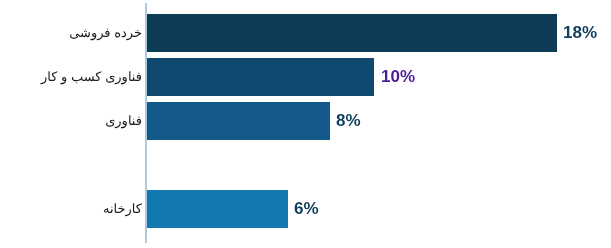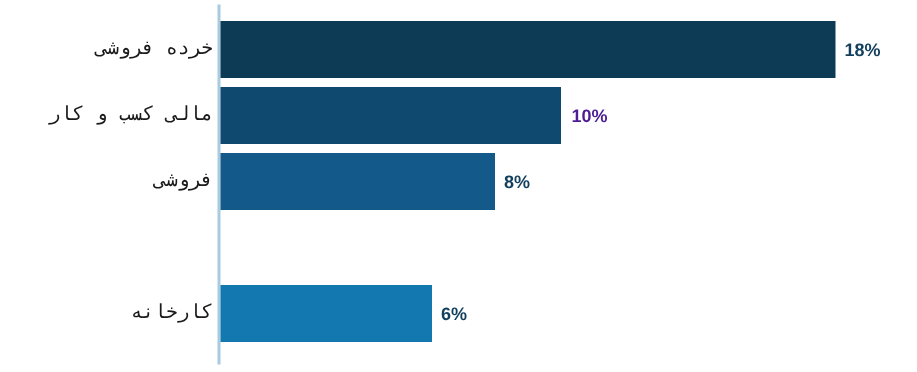--- a/index.html
+++ b/index.html
@@ -57,21 +57,21 @@
   .cat-label {
     position: absolute;
     right: 469px;          
     top: 0;
     height: 44px;
     line-height: 44px;
     text-align: right;
     direction: rtl;
     unicode-bidi: bidi-override;
     white-space: nowrap;
-    font-family: Liberation Mono, monospace;
+    font-family: Liberation Sans, sans-serif;
     font-size: 13px;
     color: #1a1a1a;
     letter-spacing: 0.2px;
   }
 
   
   .bar {
     position: absolute;
     left: 147px;
     top: 3px;
@@ -79,21 +79,21 @@
     display: block;
   }
 
   
   .value-label {
     position: absolute;
     top: 0;
     height: 44px;
     line-height: 44px;
     font-family: "Liberation Sans", "DejaVu Sans", sans-serif;
-    font-size: 12px;
+    font-size: 17px;
     font-weight: bold;
     color: #123f5e;
     direction: ltr;
     white-space: nowrap;
   }
 </style>
 </head>
 <body>
 
 <div id="chart-root" style="background: rgb(255, 255, 255);">
@@ -102,27 +102,27 @@
 
     <div class="axis-line" style="background: rgb(168, 203, 224);"></div>
 
     <div class="bar-row row-1">
       <span class="cat-label">خرده فروشی</span>
       <span class="bar" style="width: 410px; background: rgb(13, 59, 85);"></span>
       <span class="value-label" style="left: 563px; color: rgb(18, 63, 94);">18%</span>
     </div>
 
     <div class="bar-row row-2">
-      <span class="cat-label">مالی کسب و کار</span>
+      <span class="cat-label">فناوری کسب و کار</span>
       <span class="bar" style="width: 227px; background: rgb(16, 73, 111);"></span>
       <span class="value-label" style="left: 381px; color: #4c1d95;">10%</span>
     </div>
 
     <div class="bar-row row-3">
-      <span class="cat-label">فروشی</span>
+      <span class="cat-label">فناوری</span>
       <span class="bar" style="width: 183px; background: rgb(19, 89, 138);"></span>
       <span class="value-label" style="left: 336px; color: rgb(18, 63, 94);">8%</span>
     </div>
 
 
     <div class="bar-row row-5">
       <span class="cat-label">کارخانه</span>
       <span class="bar" style="width: 141px; background: rgb(20, 120, 176);"></span>
       <span class="value-label" style="left: 294px; color: rgb(18, 63, 94);">6%</span>
     </div>

